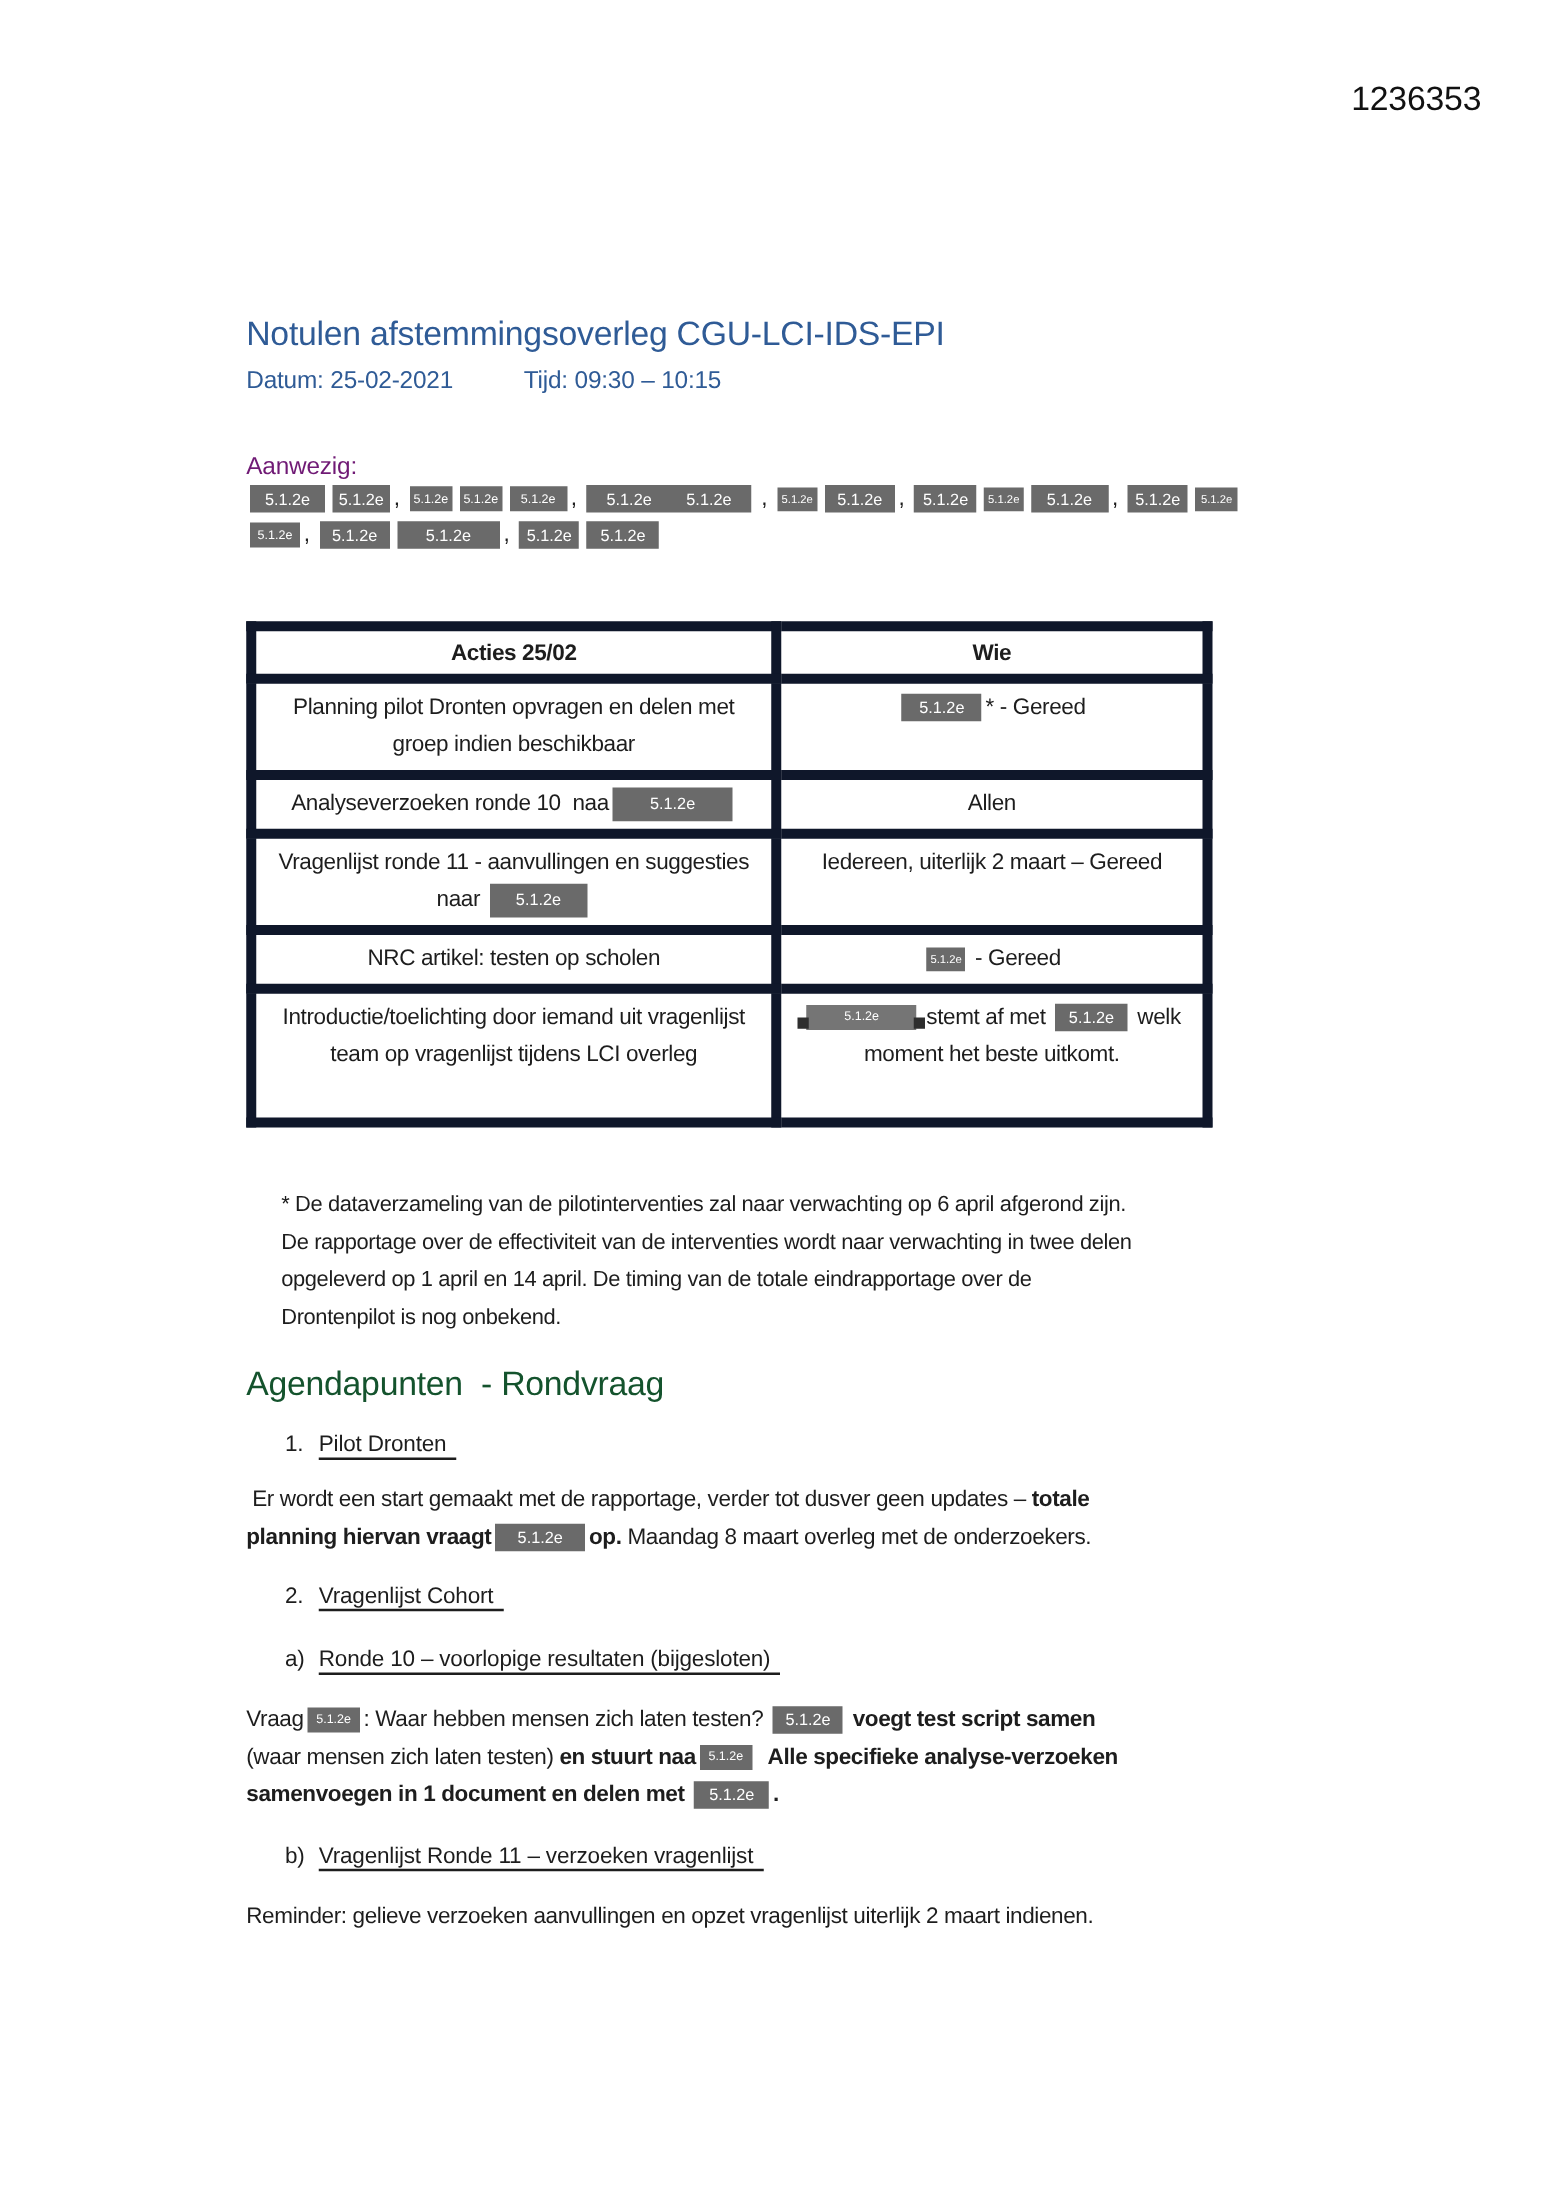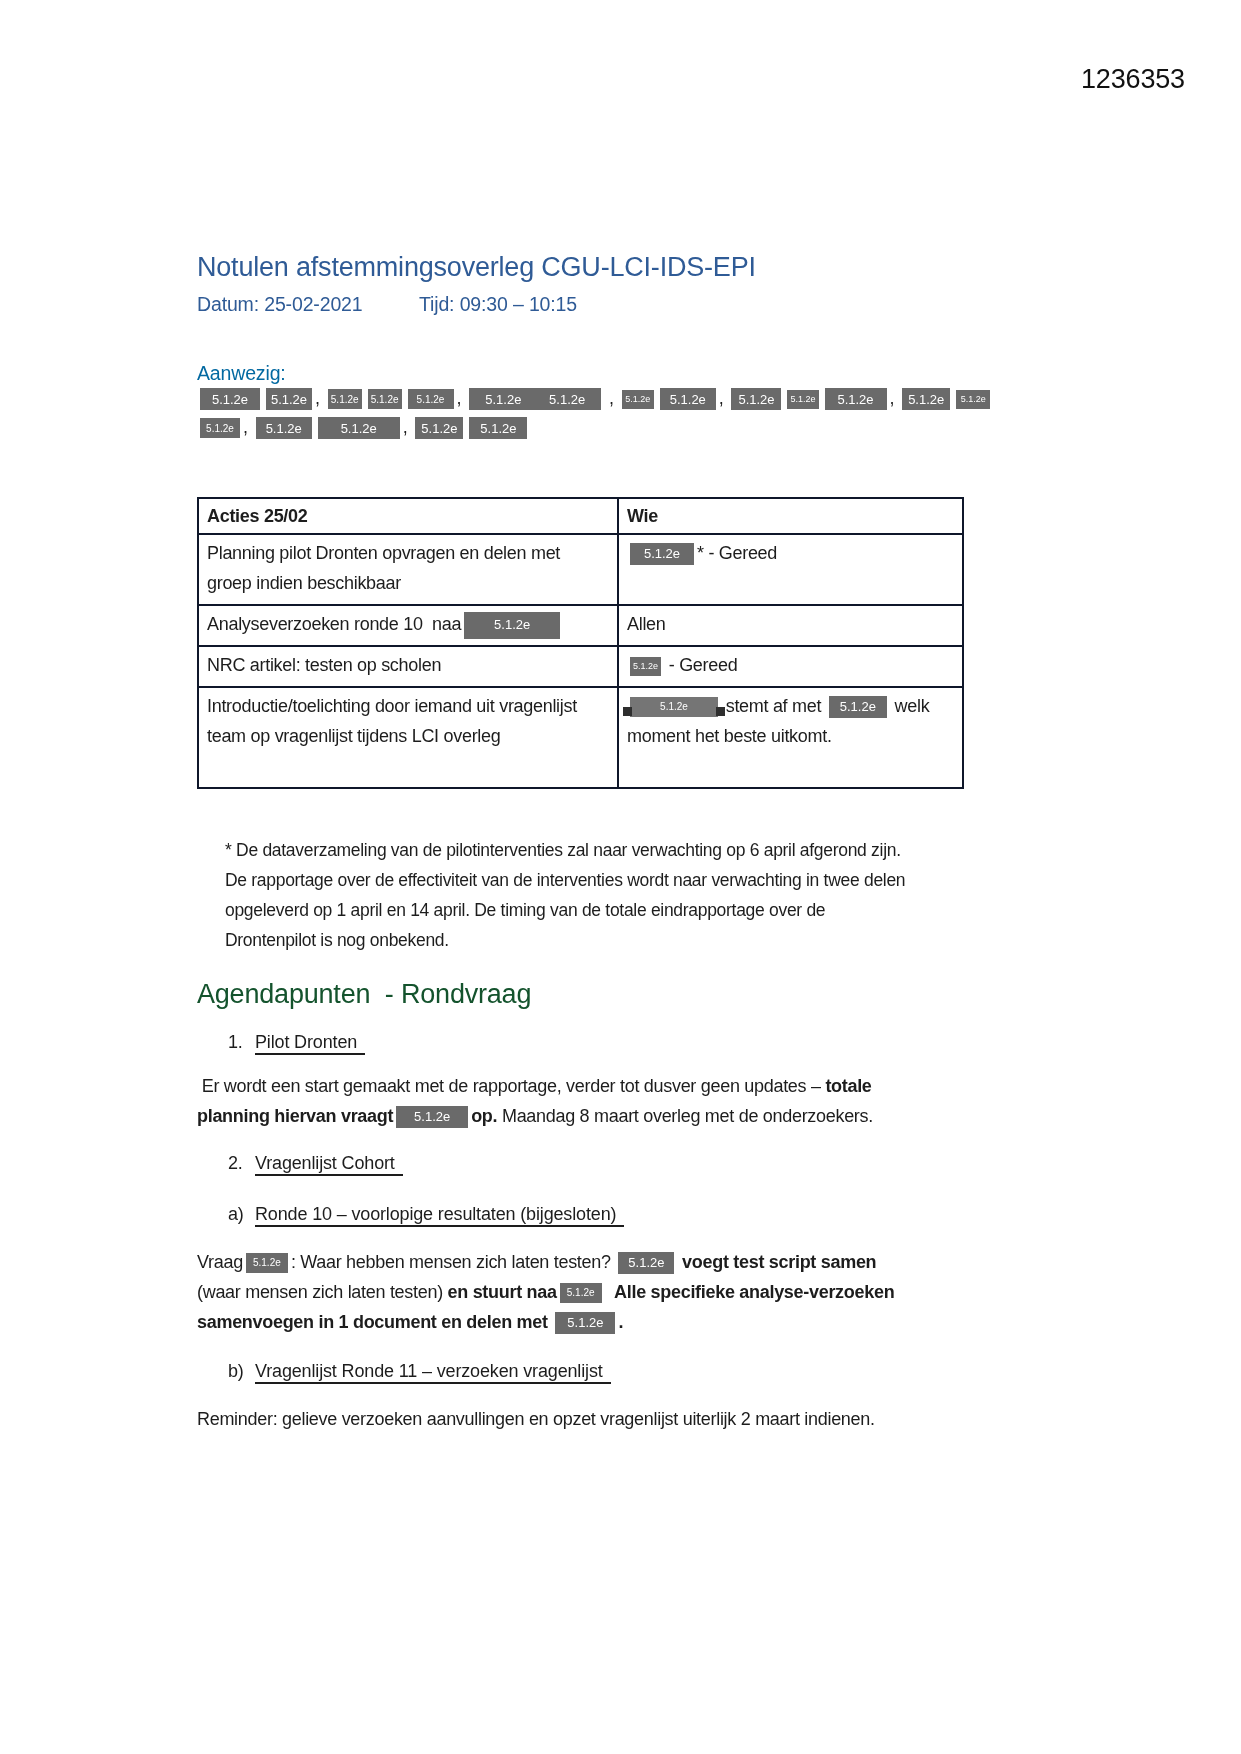--- a/index.html
+++ b/index.html
@@ -3,36 +3,36 @@
 <meta charset="utf-8">
 <style>
   html,body{margin:0;padding:0;background:#ffffff;}
   .page{position:relative;width:1241px;height:1754px;background:#ffffff;overflow:hidden;
         font-family:"Liberation Sans",sans-serif;color:#1d1d1d;font-size:18px;letter-spacing:-0.15px;margin-top:14px;}
   .docnum{position:absolute;top:50px;right:56px;font-size:27px;color:#111;}
   .content{position:absolute;left:197px;top:238px;width:775px;}
   h1.title{margin:0;font-size:27px;font-weight:400;color:#2f5b96;letter-spacing:-0.2px;white-space:pre-wrap;}
   .dateline{margin-top:10px;font-size:19.5px;color:#2f5b96;}
   .dateline .datum{display:inline-block;width:222px;}
-  .aanwezig{margin-top:46px;font-size:19.5px;color:#0369a1;}
+  .aanwezig{margin-top:46px;font-size:19.5px;color:#701a75;}
   .att-row{margin-top:3px;height:26px;white-space:nowrap;}
   
   .redact{display:inline-flex;align-items:center;justify-content:center;background:#6a6a6a;color:#fff;
           height:22px;font-size:13px;letter-spacing:0;vertical-align:middle;margin:0 3px;padding:0 3px;
           box-sizing:border-box;position:relative;}
   .redact.sm{font-size:10px;height:20px;}
   .redact.xs{font-size:9px;height:19px;}
   .redact.tall{height:27px;}
   .redact.dbl{justify-content:space-between;padding:0 16px;}
   .redact.over{background:#757575;}
   .redact.over::before{content:"";position:absolute;left:-7px;bottom:1px;width:9px;height:9px;background:#2e2e2e;}
   .redact.over::after{content:"";position:absolute;right:-7px;bottom:1px;width:9px;height:9px;background:#2e2e2e;}
   
   table.actions{border-collapse:collapse;margin-top:54px;width:765px;table-layout:fixed;}
-  table.actions th,table.actions td{border:2px solid #0f172a;text-align:left;vertical-align:top;
+  table.actions th,table.actions td{border:8px solid #0f172a;text-align:center;vertical-align:top;
         padding:3px 8px 6px 8px;font-size:18px;line-height:30px;white-space:pre-wrap;letter-spacing:-0.3px;}
   table.actions th{font-weight:700;padding-top:2px;padding-bottom:2px;}
   col.c1{width:420px;} col.c2{width:345px;}
   tr.lastrow td{padding-bottom:36px;}
   
   .note{margin-top:46px;padding-left:28px;width:692px;line-height:30px;font-size:17.5px;letter-spacing:-0.3px;white-space:pre-wrap;}
   h2.h2{margin:24px 0 0 0;font-size:27px;font-weight:400;color:#14532d;letter-spacing:-0.2px;white-space:pre-wrap;}
   .sub{margin-top:44px;font-size:20px;color:#2f6099;}
   .li{margin-top:22px;display:flex;}
   .li .num{display:inline-block;margin-left:31px;width:27px;flex:none;}
@@ -108,20 +108,24 @@
       <tbody>
           <tr>
             <td>Planning pilot Dronten opvragen en delen met groep indien beschikbaar</td>
             <td><span class="redact" style="min-width: 64px;"><span>5.1.2e</span></span>* - Gereed</td>
           </tr>
           <tr>
             <td>Analyseverzoeken ronde 10  naa<span class="redact tall" style="min-width: 96px;"><span>5.1.2e</span></span></td>
             <td>Allen</td>
           </tr>
           <tr>
+            <td>Vragenlijst ronde 11 - aanvullingen en suggesties naar <span class="redact tall" style="min-width: 78px;"><span>5.1.2e</span></span></td>
+            <td>Iedereen, uiterlijk 2 maart – Gereed</td>
+          </tr>
+          <tr>
             <td>NRC artikel: testen op scholen</td>
             <td><span class="redact xs" style="min-width: 30px;"><span>5.1.2e</span></span> - Gereed</td>
           </tr>
           <tr class="lastrow">
             <td>Introductie/toelichting door iemand uit vragenlijst team op vragenlijst tijdens LCI overleg</td>
             <td><span class="redact sm over" style="min-width: 88px;"><span>5.1.2e</span></span> stemt af met <span class="redact" style="min-width: 58px;"><span>5.1.2e</span></span> welk moment het beste uitkomt.</td>
           </tr>
         </tbody>
     </table>
 

